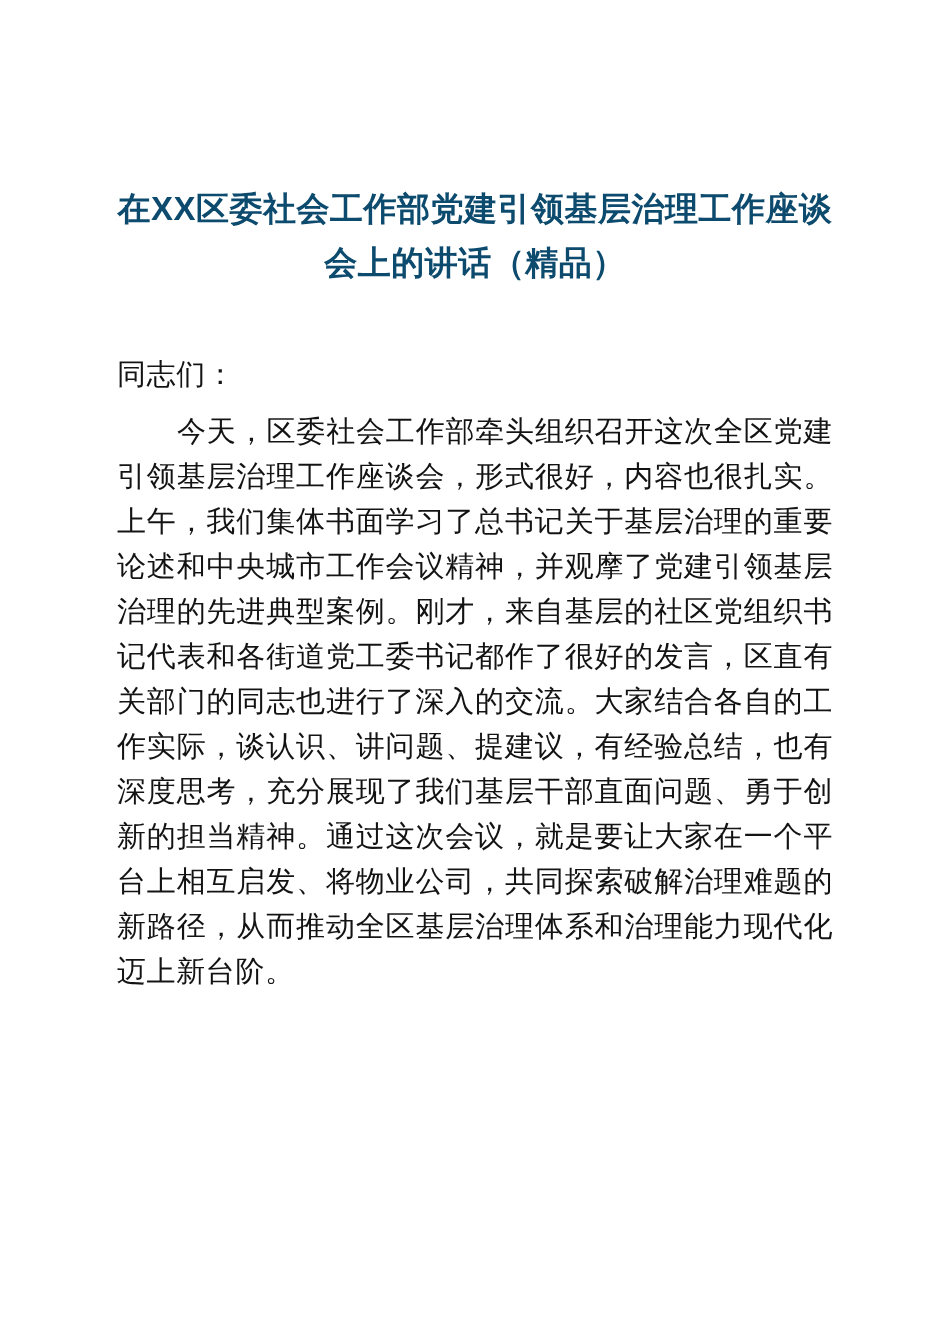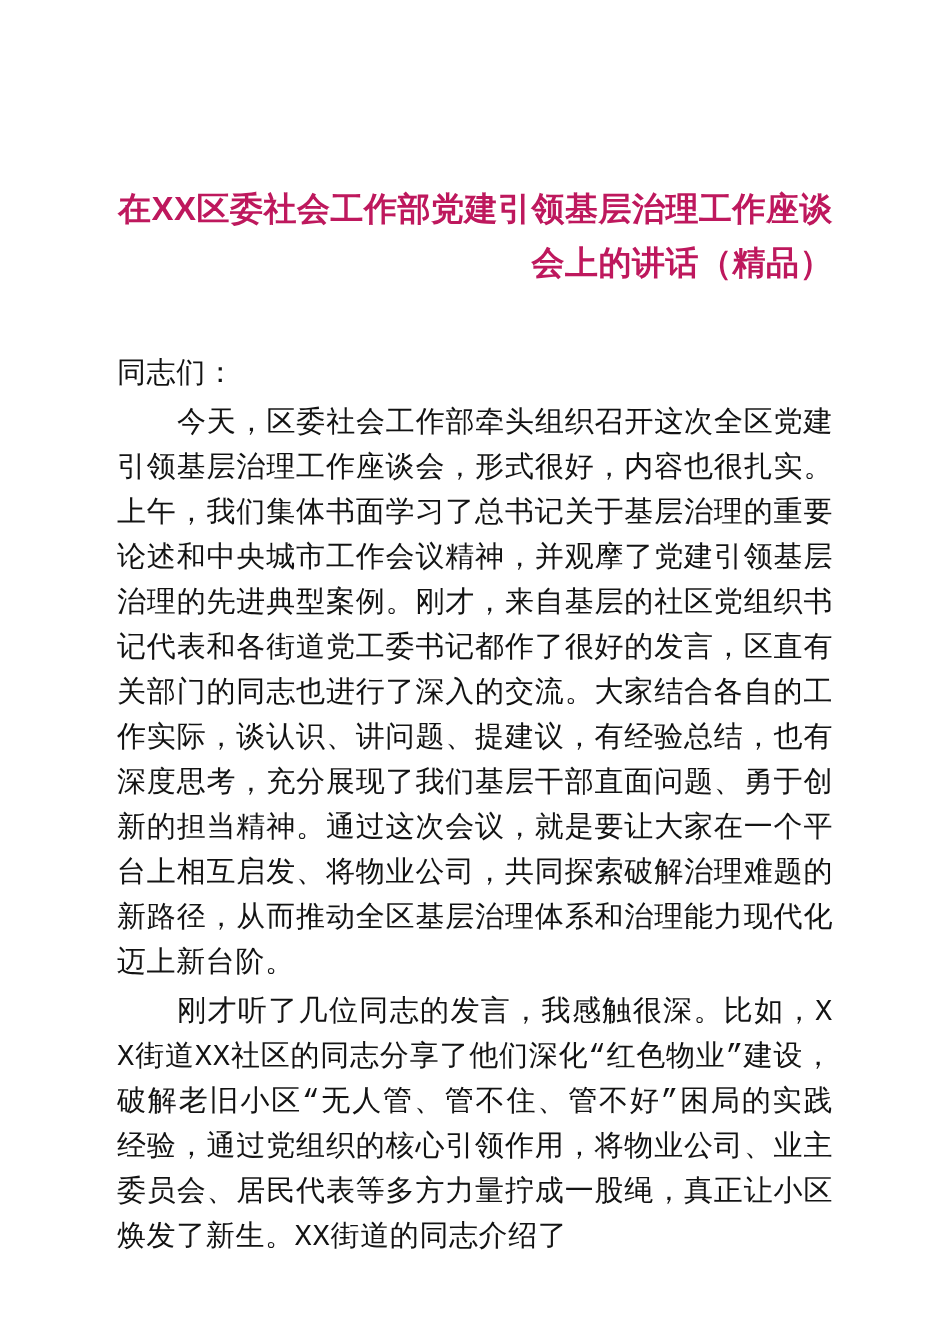--- a/index.html
+++ b/index.html
@@ -26,39 +26,39 @@
     top: 182px;
     width: 716px;
   }
 
   
   .doc-title {
     font-family: "Liberation Sans", "DejaVu Sans", sans-serif;
     font-weight: 700;
     font-size: 33px;
     line-height: 54px;
-    text-align: right;
+    text-align: center;
     letter-spacing: 0.5px;
     margin: 0;
     padding: 0;
-    color: #be185d;
+    color: #0c4a6e;
     word-break: break-all;
   }
 
   
   .body-block {
     margin-top: 62px;
   }
   .para {
-    font-family: Liberation Mono, monospace;
+    font-family: Liberation Serif, serif;
     font-size: 29px;
     line-height: 45px;
     text-align: justify;
     text-justify: inter-ideograph;
-    margin: 4px 0 0 0;
+    margin: 12px 0 0 0;
     letter-spacing: 0.6px;
     color: #131313;
     word-break: break-all;
   }
   .para.salutation {
     text-indent: 0;
   }
   .para.indented {
     text-indent: 60px;
   }
@@ -70,17 +70,16 @@
   <div class="content">
 
     <h1 class="doc-title">在XX区委社会工作部党建引领基层治理工作座谈会上的讲话（精品）</h1>
 
     <div class="body-block">
 
       <p class="para salutation">同志们：</p>
 
       <p class="para indented">今天，区委社会工作部牵头组织召开这次全区党建引领基层治理工作座谈会，形式很好，内容也很扎实。上午，我们集体书面学习了总书记关于基层治理的重要论述和中央城市工作会议精神，并观摩了党建引领基层治理的先进典型案例。刚才，来自基层的社区党组织书记代表和各街道党工委书记都作了很好的发言，区直有关部门的同志也进行了深入的交流。大家结合各自的工作实际，谈认识、讲问题、提建议，有经验总结，也有深度思考，充分展现了我们基层干部直面问题、勇于创新的担当精神。通过这次会议，就是要让大家在一个平台上相互启发、将物业公司，共同探索破解治理难题的新路径，从而推动全区基层治理体系和治理能力现代化迈上新台阶。</p>
 
-      <p class="para indented">刚才听了几位同志的发言，我感触很深。比如，XX街道XX社区的同志分享了他们深化“红色物业”建设，破解老旧小区“无人管、管不住、管不好”困局的实践经验，通过党组织的核心引领作用，将物业公司、业主委员会、居民代表等多方力量拧成一股绳，真正让小区焕发了新生。XX街道的同志介绍了</p>
 
     </div>
   </div>
 </div>
 
 </body></html>

